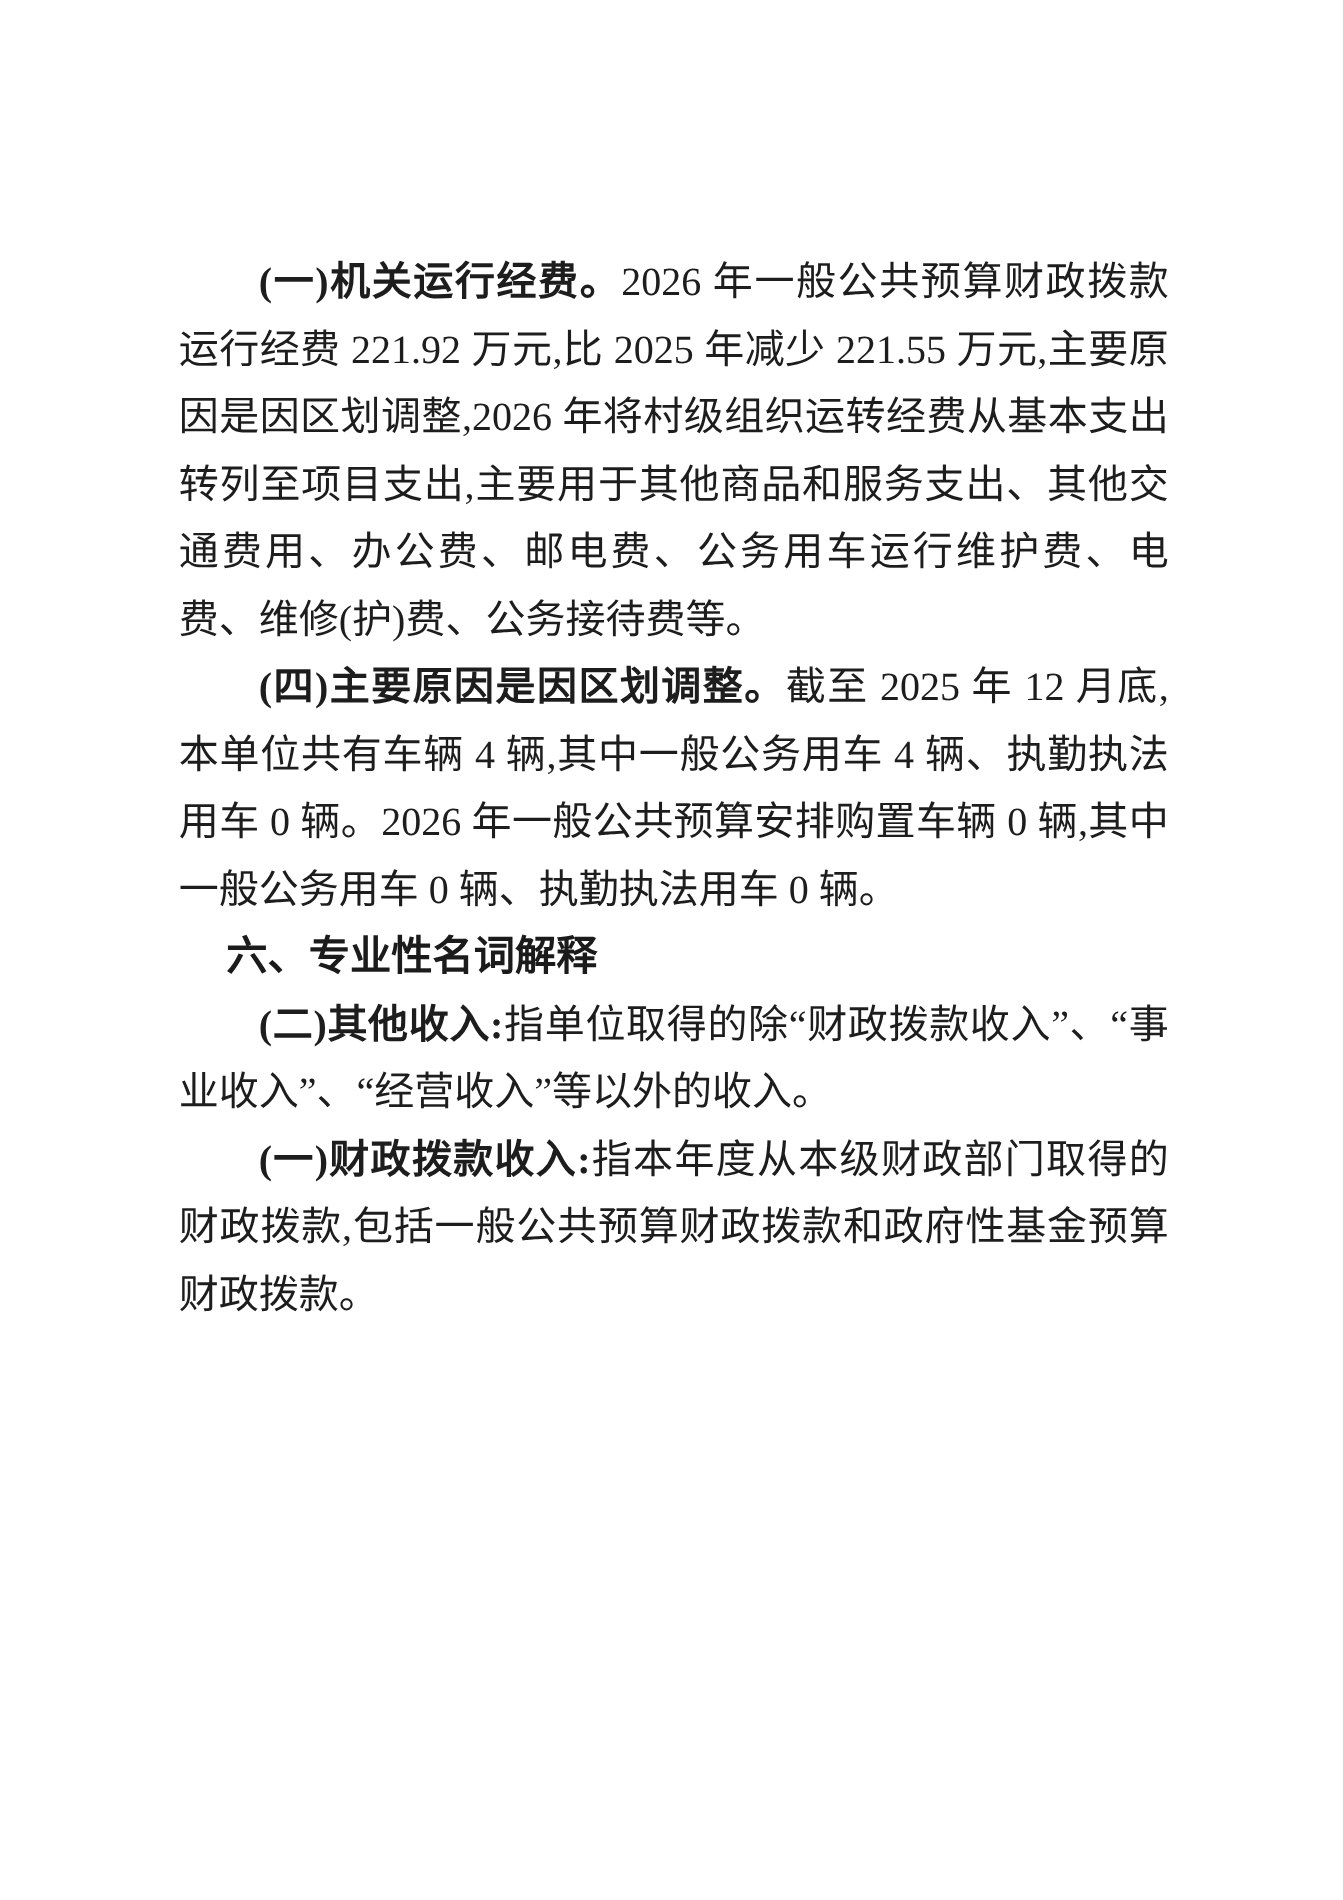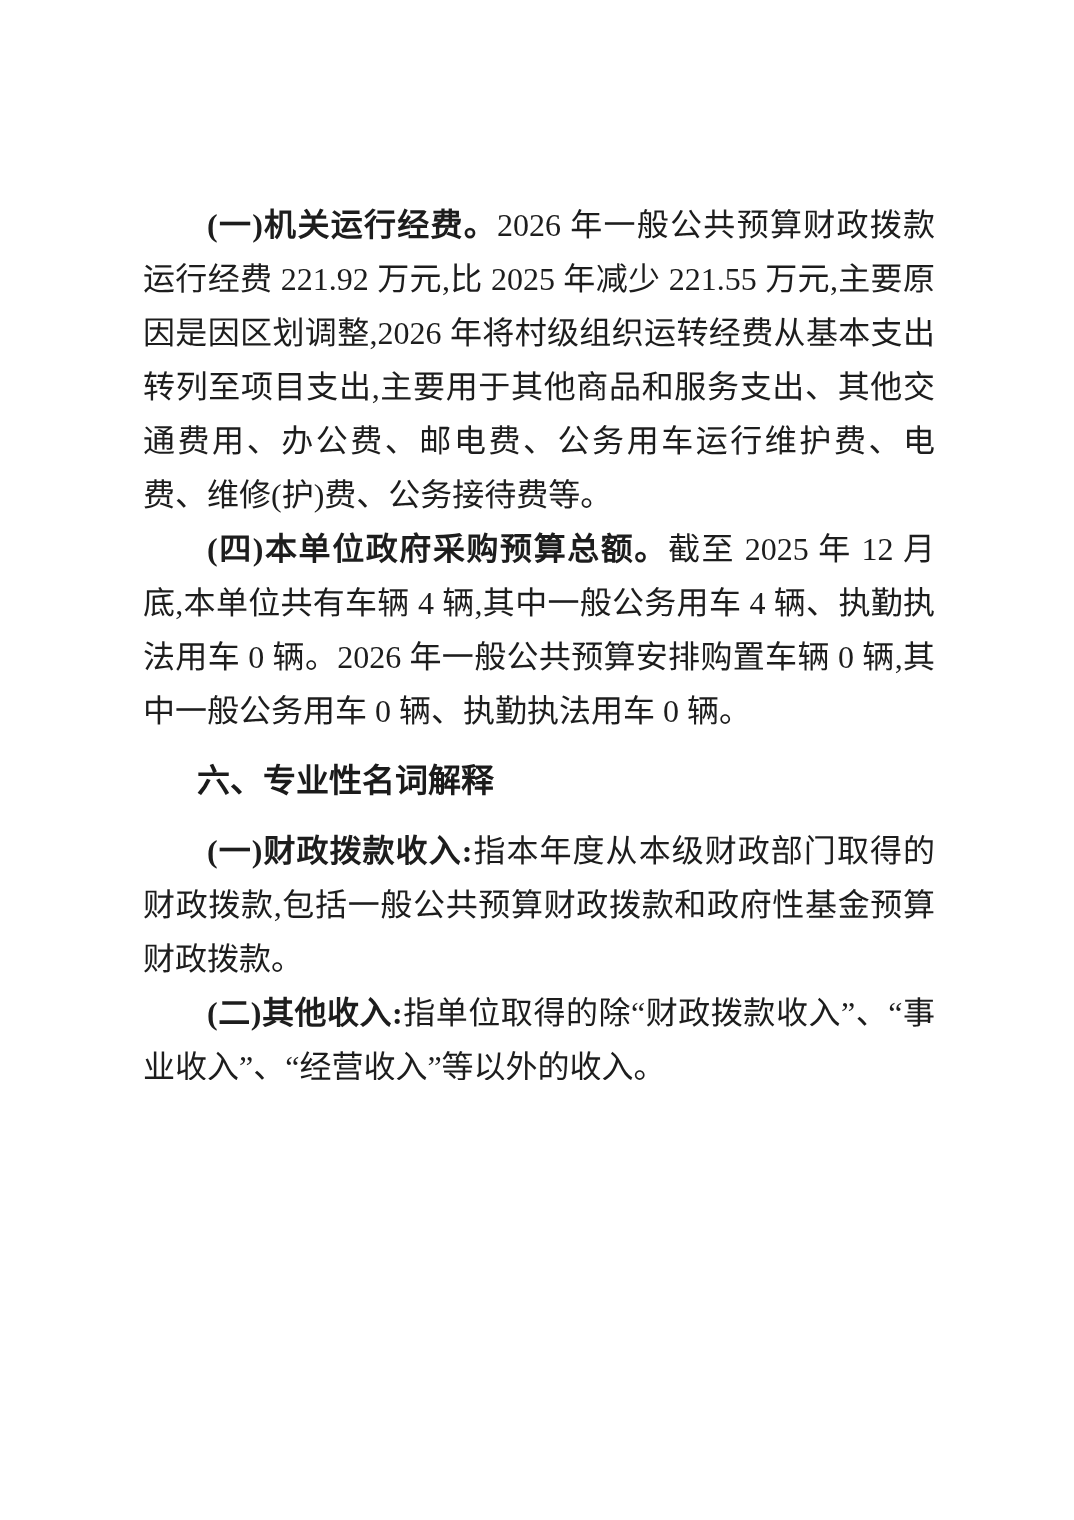--- a/index.html
+++ b/index.html
@@ -27,21 +27,21 @@
     font-family: "Liberation Serif", "DejaVu Serif", serif;
     font-size: 32px;
     line-height: 54px;
     text-align: justify;
     text-indent: 64px;
   }
   .lead {
     font-weight: bold;
   }
   .heading {
-    margin: 16px;
+    margin: 0;
     font-family: "Liberation Sans", "DejaVu Sans", sans-serif;
     font-weight: bold;
     font-size: 33px;
     line-height: 54px;
     text-indent: 38px;
     text-align: left;
     color: #1b1b1b;
   }
   .footer {
     position: absolute;
@@ -57,24 +57,24 @@
 </head>
 <body>
 
 <div class="page">
   <div class="content">
 
     <p class="para"><span class="lead">(一)机关运行经费。</span><span>2026 年一般公共预算财政拨款运行经费 221.92 万元,比 2025 年减少 221.55 万元,主要原因是因区划调整,2026 年将村级组织运转经费从基本支出转列至项目支出,主要用于其他商品和服务支出、其他交通费用、办公费、邮电费、公务用车运行维护费、电费、维修(护)费、公务接待费等。</span></p>
 
 
 
-    <p class="para"><span class="lead">(四)本单位政府采购预算总额。</span><span>截至 2025 年 12 月底,本单位共有车辆 4 辆,其中一般公务用车 4 辆、执勤执法用车 0 辆。2026 年一般公共预算安排购置车辆 0 辆,其中一般公务用车 0 辆、执勤执法用车 0 辆。</span></p>
+    <p class="para"><span class="lead">(四)主要原因是因区划调整。</span><span>截至 2025 年 12 月底,本单位共有车辆 4 辆,其中一般公务用车 4 辆、执勤执法用车 0 辆。2026 年一般公共预算安排购置车辆 0 辆,其中一般公务用车 0 辆、执勤执法用车 0 辆。</span></p>
 
     <h2 class="heading">六、专业性名词解释</h2>
 
+    <p class="para"><span class="lead">(二)其他收入:</span><span>指单位取得的除“财政拨款收入”、“事业收入”、“经营收入”等以外的收入。</span></p>
+
     <p class="para"><span class="lead">(一)财政拨款收入:</span><span>指本年度从本级财政部门取得的财政拨款,包括一般公共预算财政拨款和政府性基金预算财政拨款。</span></p>
-
-    <p class="para"><span class="lead">(二)其他收入:</span><span>指单位取得的除“财政拨款收入”、“事业收入”、“经营收入”等以外的收入。</span></p>
 
   </div>
 
   <div class="footer">— 4 —</div>
 </div>
 
 </body></html>

